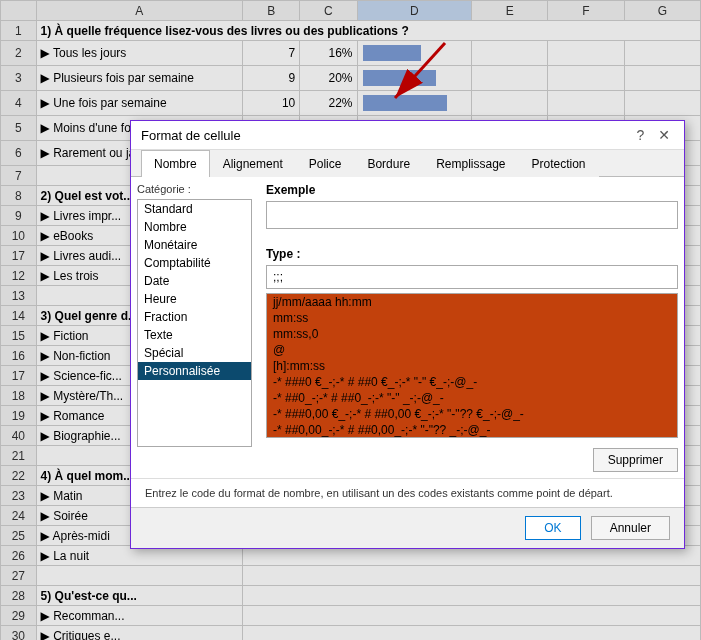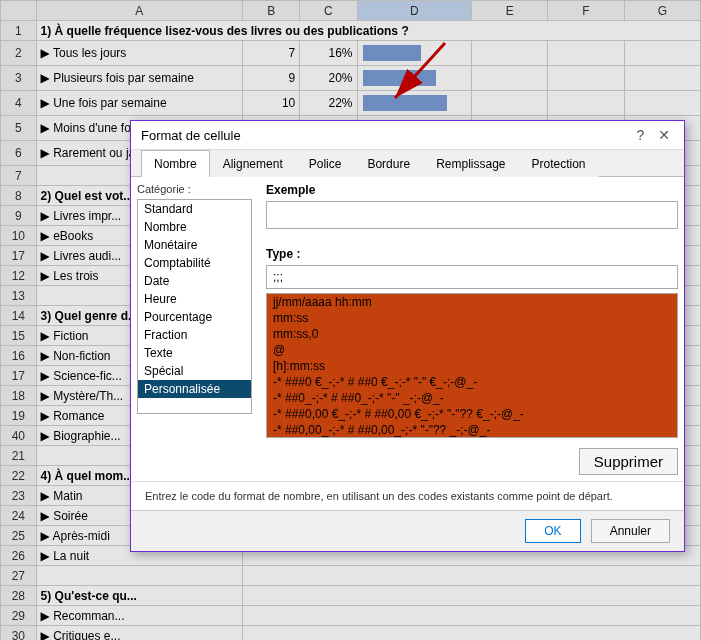--- a/index.html
+++ b/index.html
@@ -151,21 +151,21 @@
     }
 
     .category-label {
       font-size: 11px;
       margin-bottom: 4px;
       color: #333;
     }
 
     .category-list {
       border: 1px solid #aaa;
-      height: 215px;
+      height: 248px;
       overflow-y: auto;
       background: #fff;
     }
 
     .category-list-item {
       padding: 2px 6px;
       cursor: pointer;
       font-size: 12px;
     }
 
@@ -256,21 +256,21 @@
     }
 
     .footer-btn.primary {
       background: #fff;
       border-color: #0078d4;
       color: #0078d4;
     }
 
     .suppr-btn {
       padding: 4px 14px;
-      font-size: 15px;
+      font-size: 12px;
       cursor: pointer;
       border: 1px solid #aaa;
       background: #f5f5f5;
       margin-top: 4px;
       float: right;
     }
 
     .right-panel-inner {
       display: flex;
       flex-direction: column;
@@ -563,21 +563,20 @@
 
     <div class="category-panel">
       <div class="category-label">Catégorie :</div>
       <div class="category-list">
         <div class="category-list-item">Standard</div>
         <div class="category-list-item">Nombre</div>
         <div class="category-list-item">Monétaire</div>
         <div class="category-list-item">Comptabilité</div>
         <div class="category-list-item">Date</div>
         <div class="category-list-item">Heure</div>
-        <div class="category-list-item">Pourcentage</div>
         <div class="category-list-item">Fraction</div>
         <div class="category-list-item">Texte</div>
         <div class="category-list-item">Spécial</div>
         <div class="category-list-item selected">Personnalisée</div>
       </div>
     </div>
 
     <div class="format-panel right-panel-inner">
 
       <div class="example-section">

